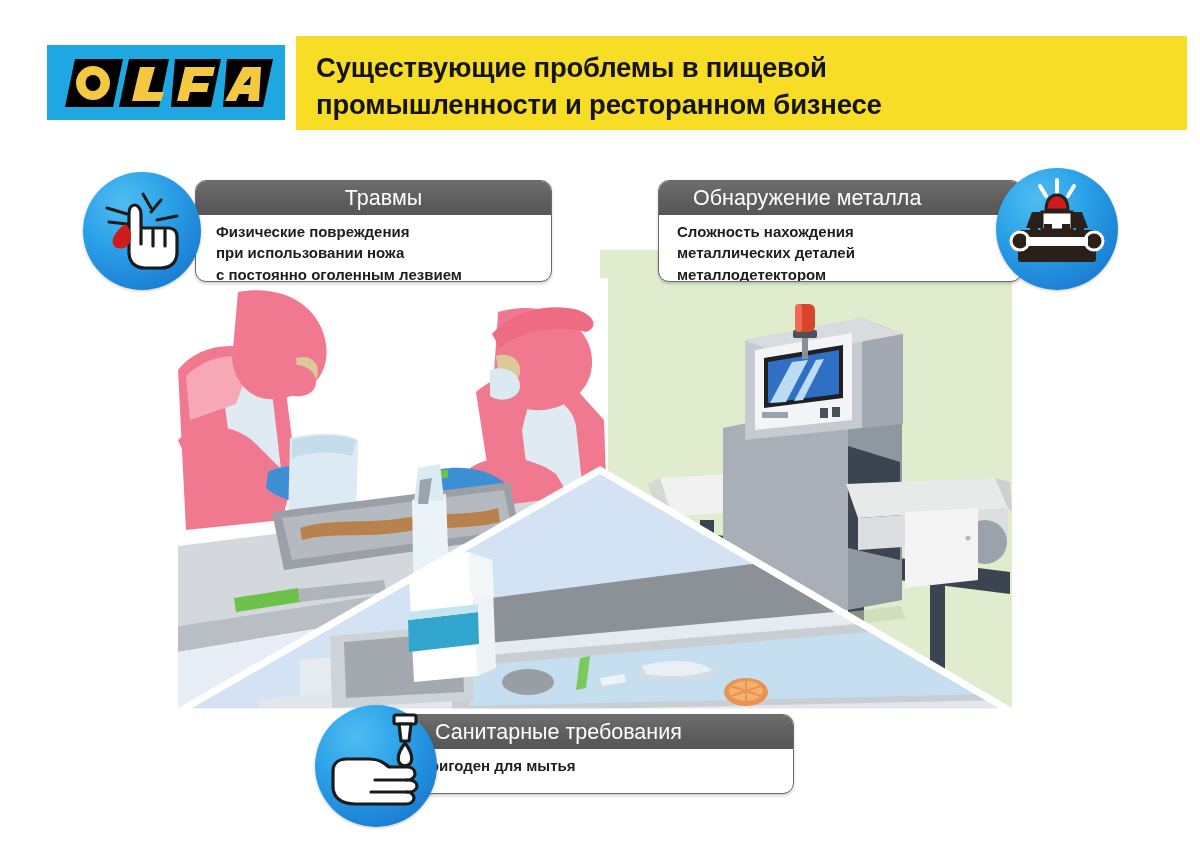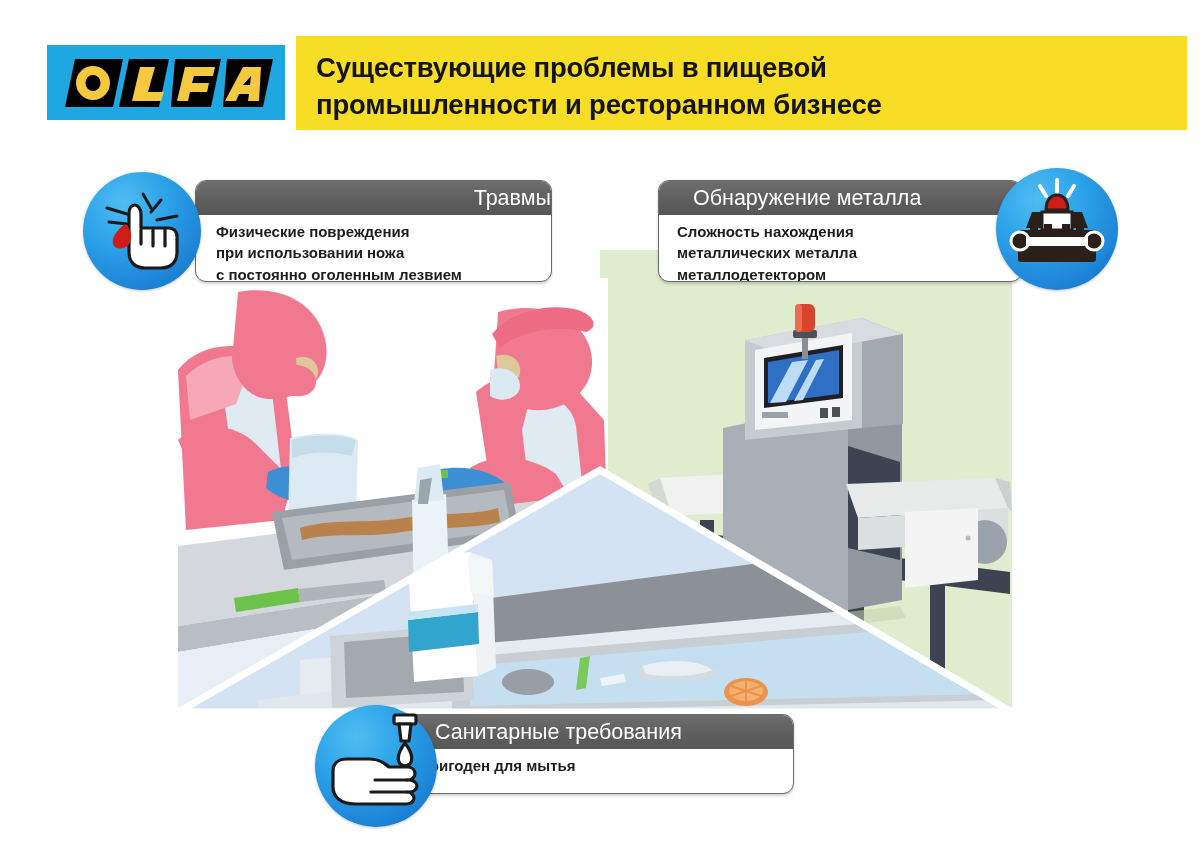--- a/index.html
+++ b/index.html
@@ -77,21 +77,21 @@
   }
   .callout-body {
     color: #1d1d1d;
     font-size: 15px;
     line-height: 1.42;
     white-space: pre-line;
     padding: 6px 0 8px 0;
     box-sizing: border-box;
     font-weight: bold;
   }
-  .head-left  { padding-left: 20px; text-align: right; }
+  .head-left  { padding-left: 20px; text-align: center; }
   .head-right { padding-left: 34px; text-align: left; }
   .body-pad-a { padding-left: 20px; }
   .body-pad-b { padding-left: 18px; }
 
   .bubble {
     position: absolute;
     border-radius: 50%;
     background: radial-gradient(circle at 34% 26%, #4fbdf2 0%, #2ca2e8 38%, #1b7fd4 78%, #1669c0 100%);
     box-shadow: 0 1px 3px rgba(0,0,0,0.22);
   }
@@ -345,21 +345,21 @@
 
         <path d="M42,52 C34,58 28,66 30,72 C32,78 42,78 46,72 C50,66 48,56 42,52 Z" fill="#d01b1b"></path>
       </svg>
     </div>
   </div>
 
   <div class="callout" id="callout-metal">
     <div class="callout-card">
       <div class="callout-head head-right">Обнаружение металла</div>
       <div class="callout-body body-pad-b">Сложность нахождения
-металлических металла
+металлических деталей
 металлодетектором</div>
     </div>
     <div class="bubble">
       <svg viewBox="0 0 122 122" xmlns="http://www.w3.org/2000/svg">
 
         <g stroke="#ffffff" stroke-width="4" stroke-linecap="round">
           <line x1="61" y1="12" x2="61" y2="24"></line>
           <line x1="44" y1="18" x2="50" y2="28"></line>
           <line x1="78" y1="18" x2="72" y2="28"></line>
         </g>

